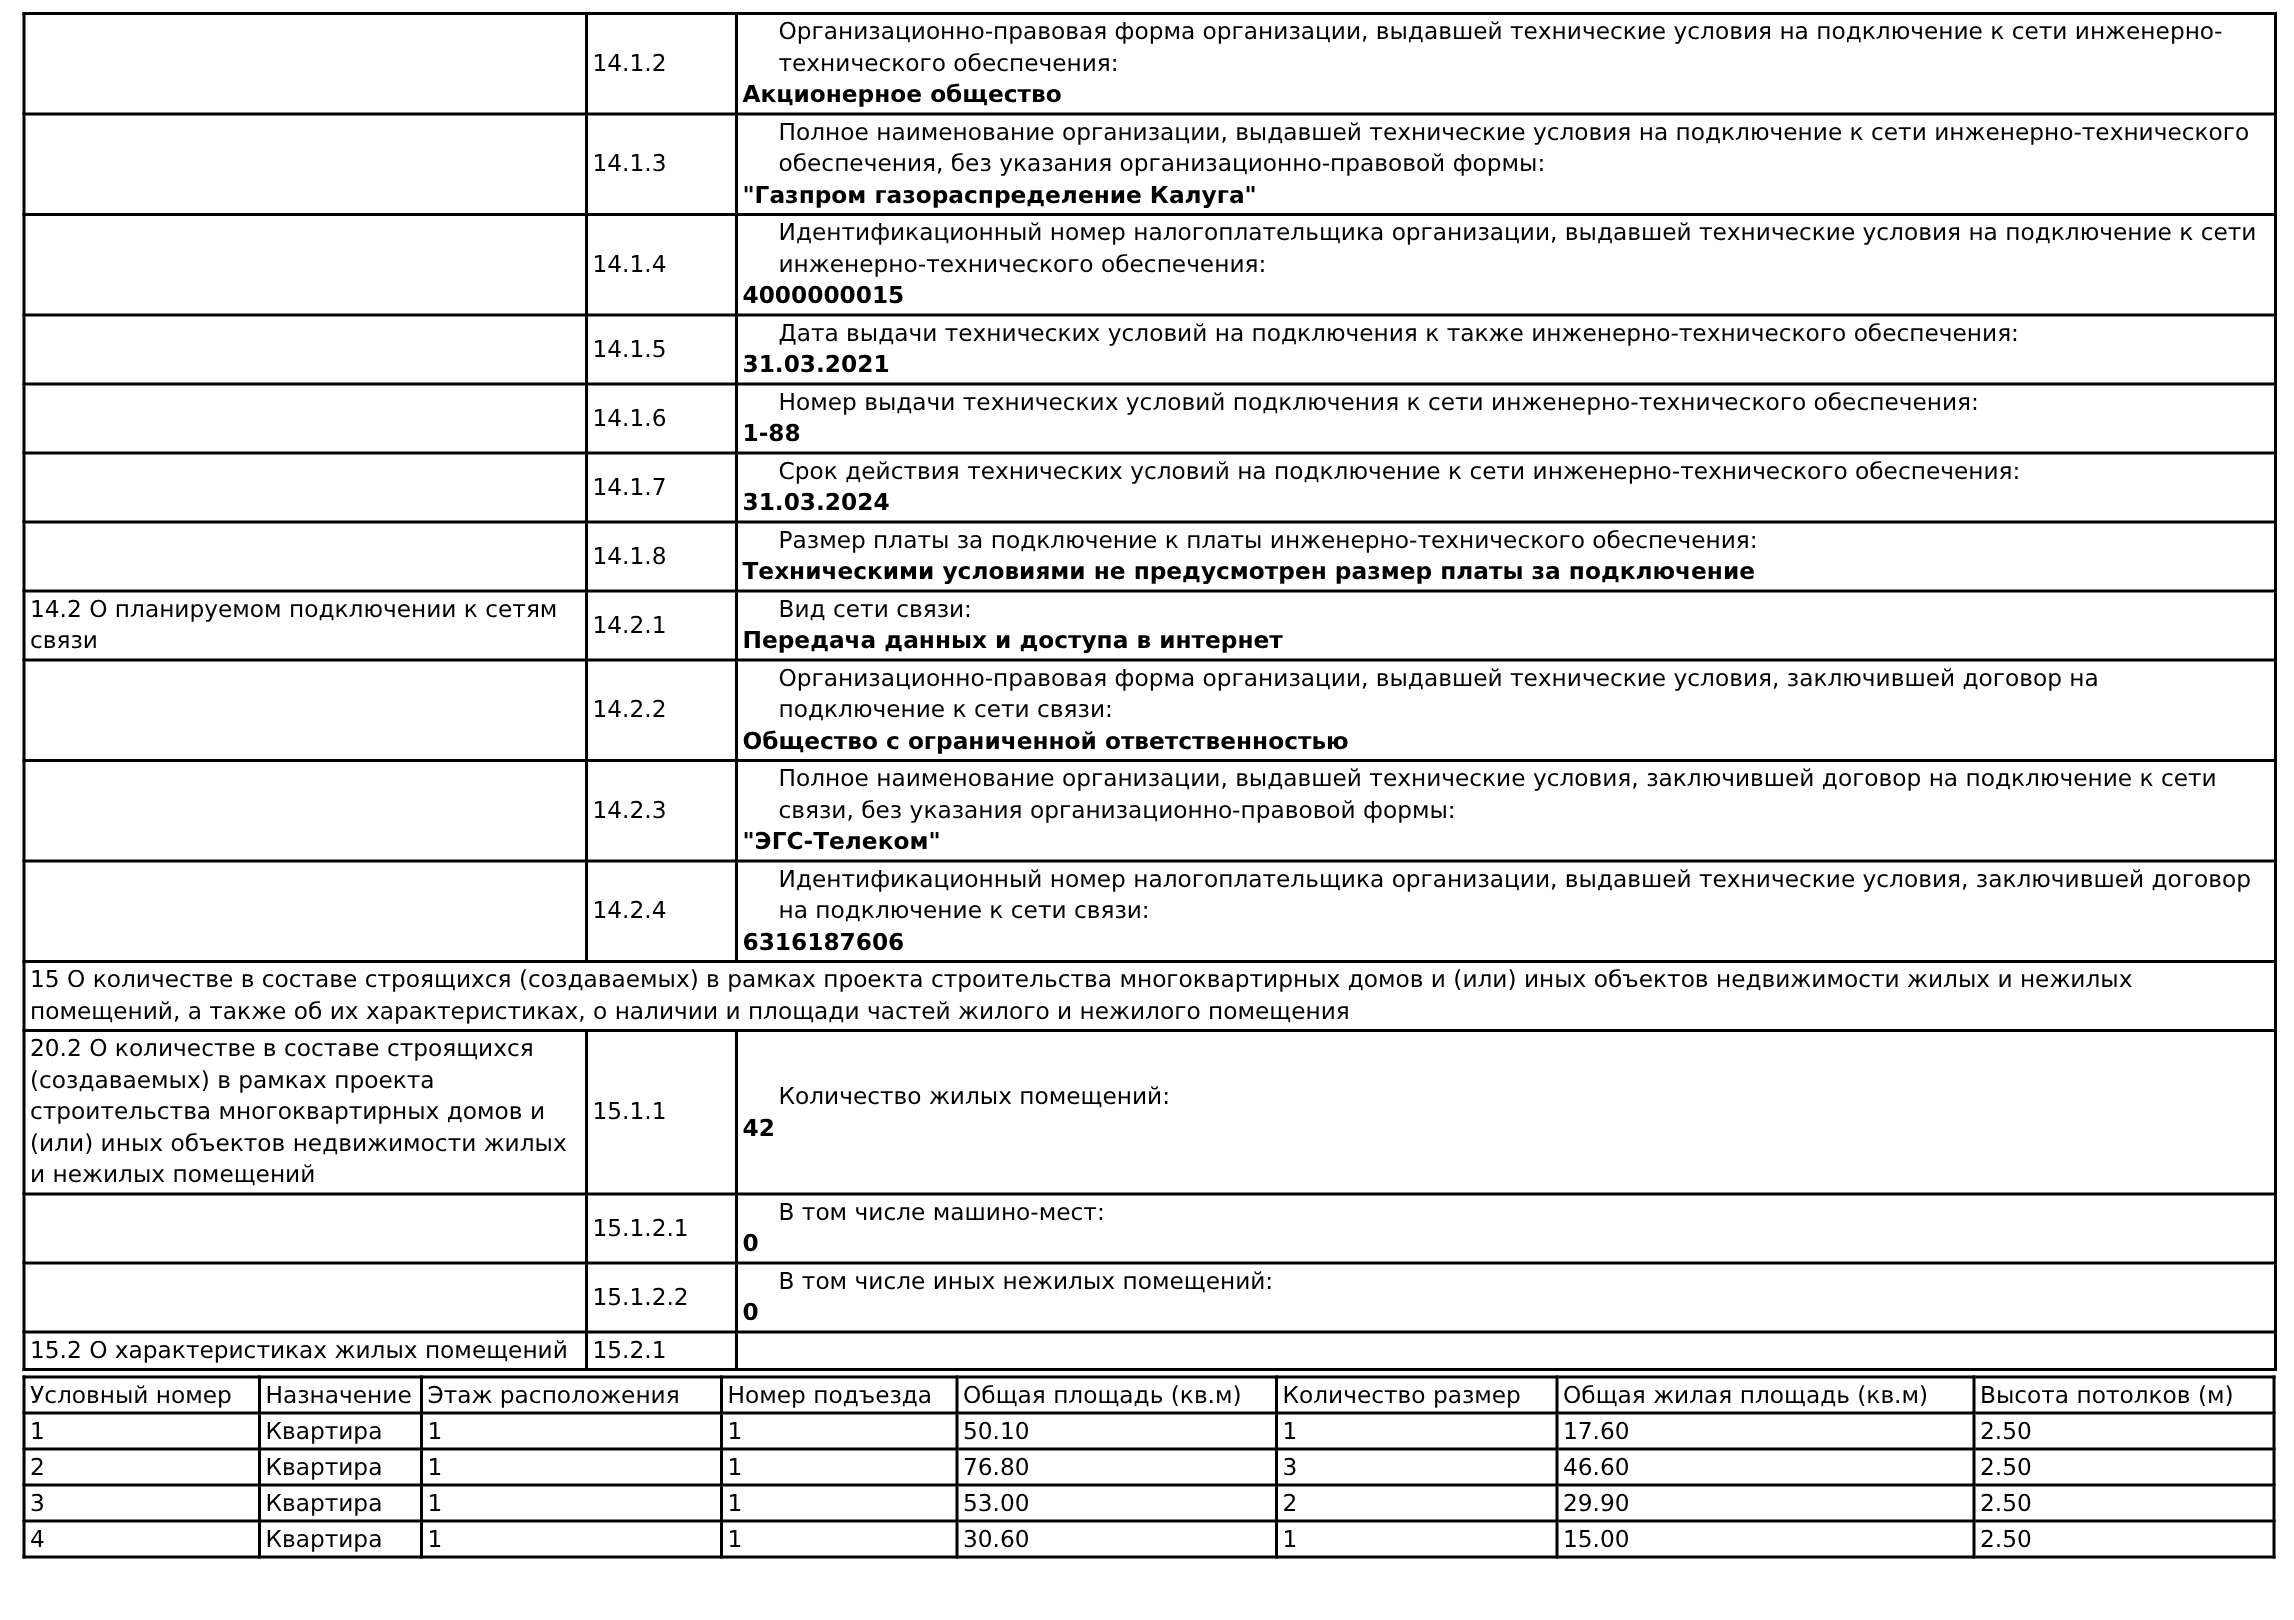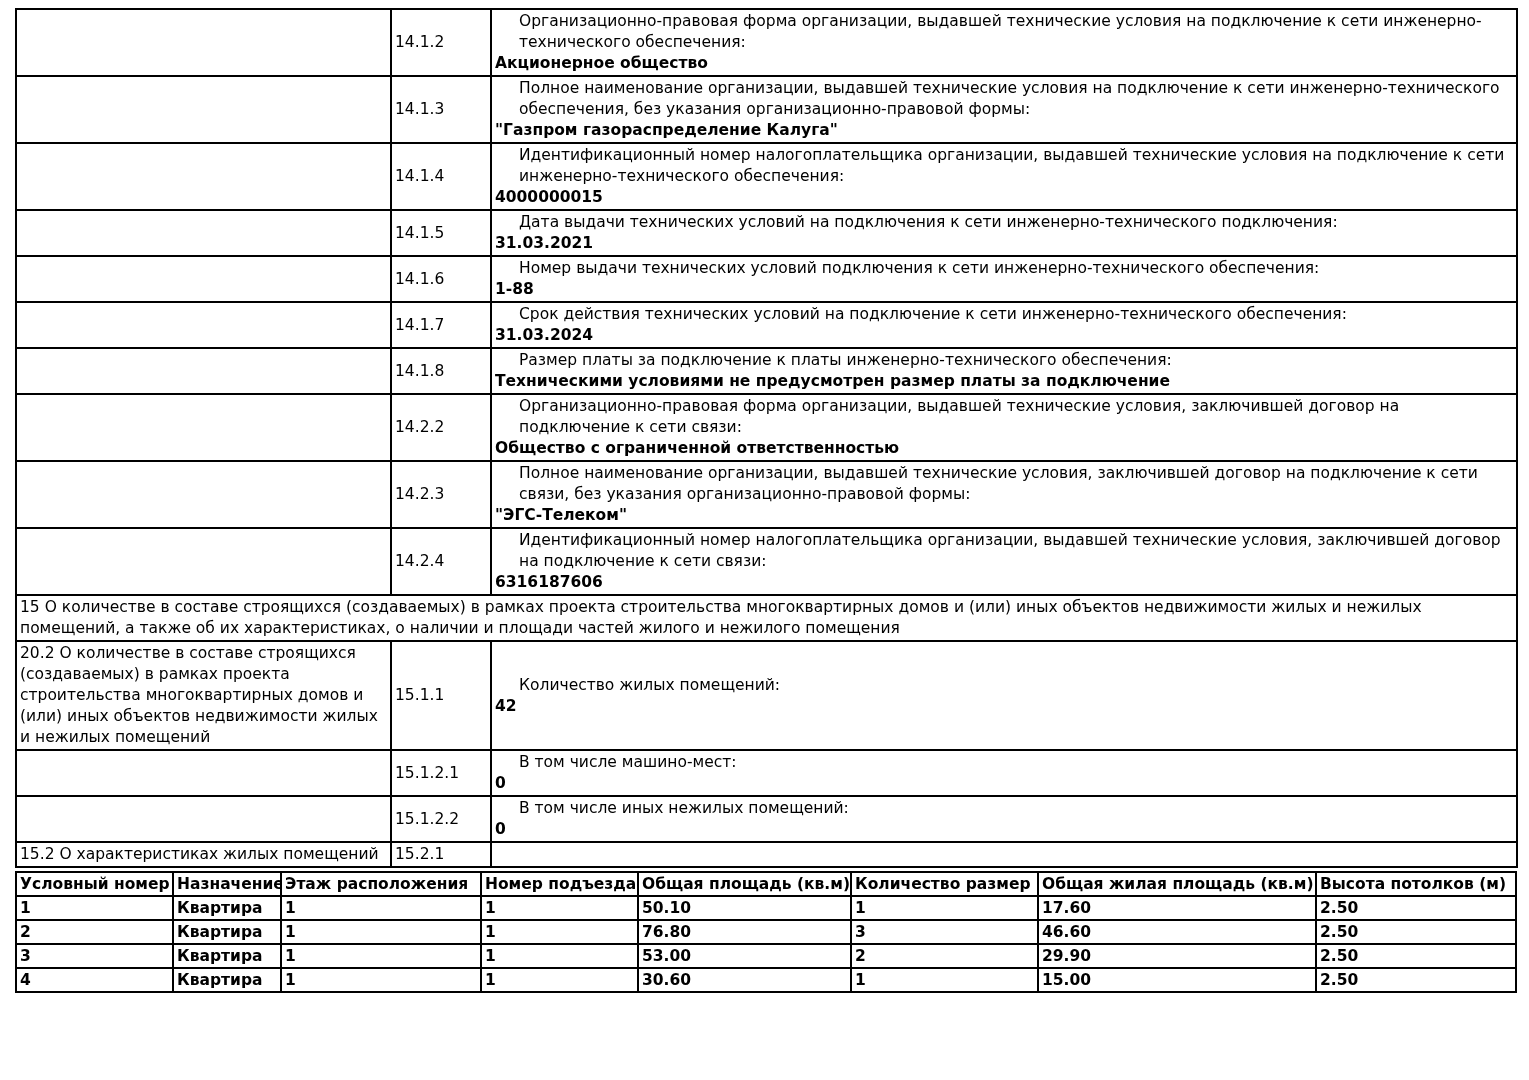--- a/index.html
+++ b/index.html
@@ -5,21 +5,21 @@
   html,body{margin:0;padding:0;background:#ffffff;color:#000000;}
   body{width:1529px;height:1080px;font-family:"DejaVu Sans","Liberation Sans",sans-serif;font-size:15.5px;line-height:21px;overflow:hidden;}
   .page{padding:8px 13px 10px 15px;}
   table{border-collapse:collapse;table-layout:fixed;width:1501px;}
   td{border:2px solid #000;vertical-align:middle;padding:1px 3px;word-wrap:break-word;overflow:hidden;}
   td.c-sec{vertical-align:top;}
   .lbl{font-weight:normal;margin-left:24px;}
   .val{font-weight:bold;}
   .section15-cell{vertical-align:top;}
   .apt-table{margin-top:3px;}
-  .apt-table td{height:22px;padding:0 3px;white-space:nowrap;font-weight:bold;}
+  .apt-table td{height:22px;padding:0 3px;white-space:nowrap;}
 </style>
 </head>
 <body>
 
 <div class="page">
 
   <table>
     <colgroup>
         <col style="width:375px">
         <col style="width:100px">
@@ -48,21 +48,21 @@
       <td class="c-code">14.1.4</td>
       <td class="c-val">
         <div class="lbl">Идентификационный номер налогоплательщика организации, выдавшей технические условия на подключение к сети инженерно-технического обеспечения:</div>
         <div class="val">4000000015</div>
       </td>
     </tr>
     <tr>
       <td class="c-sec"></td>
       <td class="c-code">14.1.5</td>
       <td class="c-val">
-        <div class="lbl">Дата выдачи технических условий на подключения к сети инженерно-технического подключения:</div>
+        <div class="lbl">Дата выдачи технических условий на подключения к также инженерно-технического обеспечения:</div>
         <div class="val">31.03.2021</div>
       </td>
     </tr>
     <tr>
       <td class="c-sec"></td>
       <td class="c-code">14.1.6</td>
       <td class="c-val">
         <div class="lbl">Номер выдачи технических условий подключения к сети инженерно-технического обеспечения:</div>
         <div class="val">1-88</div>
       </td>
@@ -74,20 +74,28 @@
         <div class="lbl">Срок действия технических условий на подключение к сети инженерно-технического обеспечения:</div>
         <div class="val">31.03.2024</div>
       </td>
     </tr>
     <tr>
       <td class="c-sec"></td>
       <td class="c-code">14.1.8</td>
       <td class="c-val">
         <div class="lbl">Размер платы за подключение к платы инженерно-технического обеспечения:</div>
         <div class="val">Техническими условиями не предусмотрен размер платы за подключение</div>
+      </td>
+    </tr>
+    <tr>
+      <td class="c-sec">14.2 О планируемом подключении к сетям связи</td>
+      <td class="c-code">14.2.1</td>
+      <td class="c-val">
+        <div class="lbl">Вид сети связи:</div>
+        <div class="val">Передача данных и доступа в интернет</div>
       </td>
     </tr>
     <tr>
       <td class="c-sec"></td>
       <td class="c-code">14.2.2</td>
       <td class="c-val">
         <div class="lbl">Организационно-правовая форма организации, выдавшей технические условия, заключившей договор на подключение к сети связи:</div>
         <div class="val">Общество с ограниченной ответственностью</div>
       </td>
     </tr>

